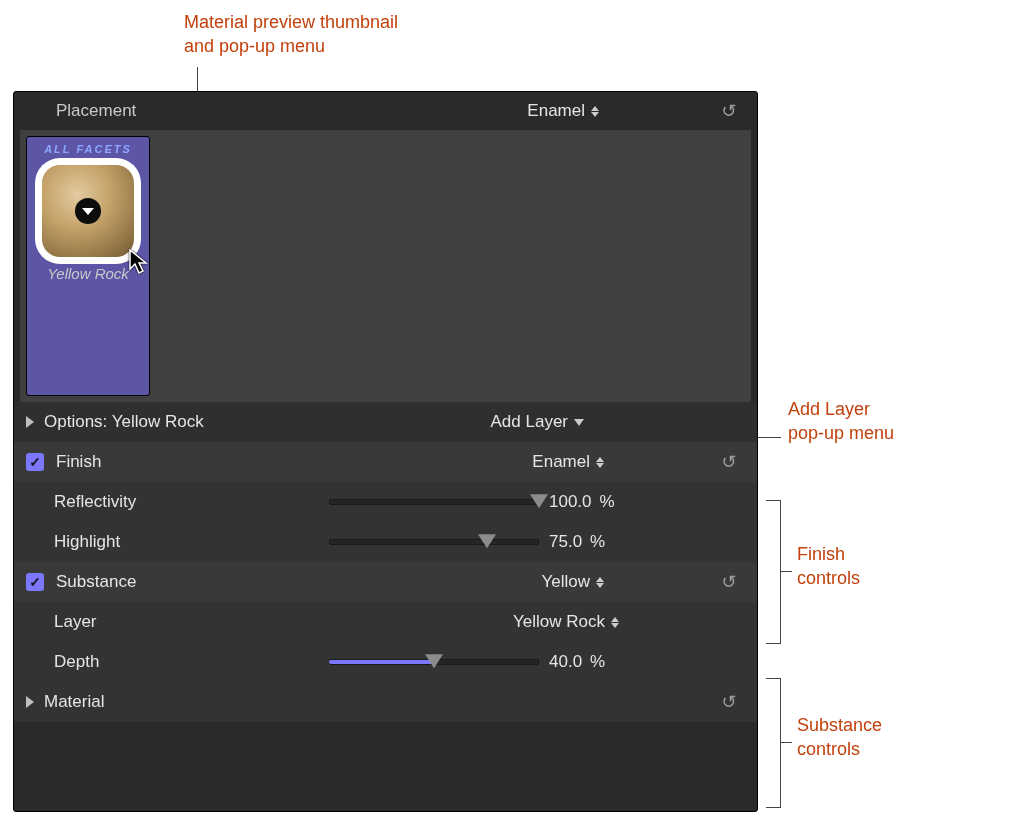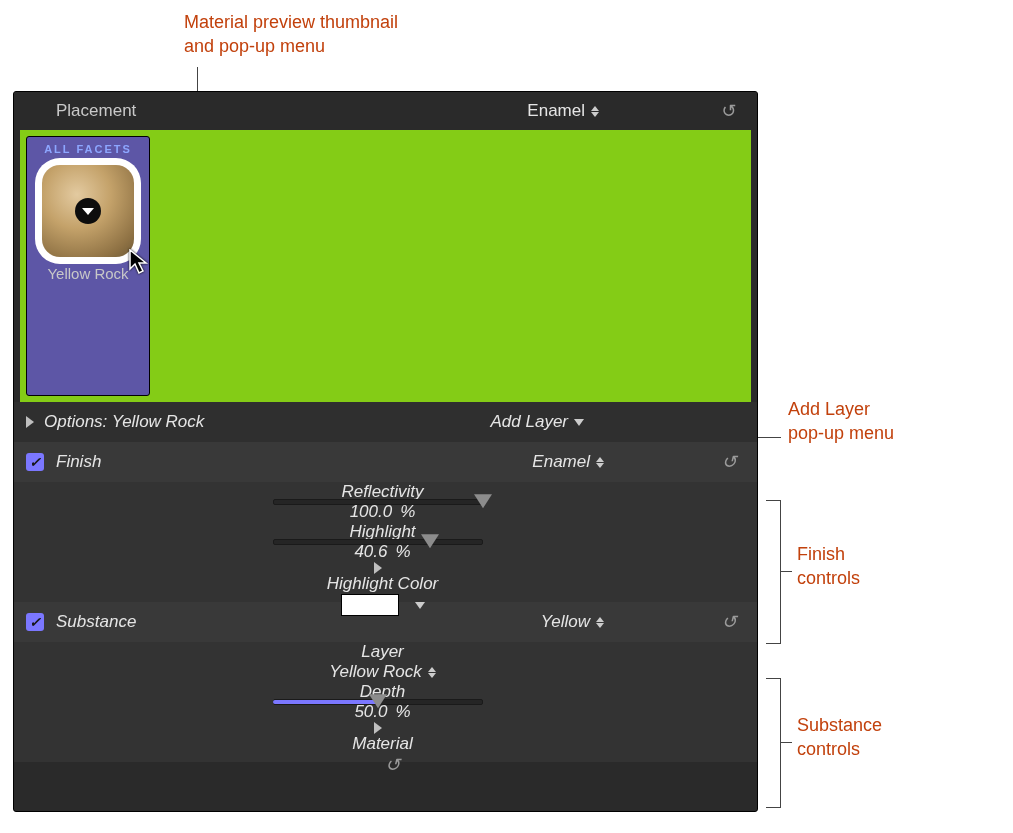--- a/index.html
+++ b/index.html
@@ -23,50 +23,50 @@
   .lead-v{position:absolute;background:#444;width:1px;}
   .bracket{position:absolute;border-right:1px solid #444;border-top:1px solid #444;border-bottom:1px solid #444;width:14px;}
   .panel{position:absolute;left:13px;top:91px;width:745px;height:721px;background:var(--bg);border:1px solid #000;border-radius:3px;overflow:hidden;box-sizing:border-box;}
   .hdr{display:flex;align-items:center;height:38px;padding:0 18px 0 42px;background:var(--bg);color:var(--text);font-size:17px;}
   .hdr .spacer{flex:1;}
   .popup{display:inline-flex;align-items:center;gap:6px;color:var(--text-bright);}
   .updn{display:inline-flex;flex-direction:column;line-height:0;gap:1px;}
   .updn span{width:0;height:0;border-left:4px solid transparent;border-right:4px solid transparent;}
   .updn .u{border-bottom:5px solid #ccc;}
   .updn .d{border-top:5px solid #ccc;}
-  .well{height:272px;background:#84cc16;position:relative;margin:0 6px 0 6px;}
+  .well{height:272px;background:#404040;position:relative;margin:0 6px 0 6px;font-style:italic;}
   .facet{position:absolute;left:6px;top:6px;width:124px;height:260px;background:var(--purple);border:1px solid #000;border-radius:3px;box-sizing:border-box;padding:6px 6px;}
   .facet-hdr{color:#8da6ff;font-size:11px;letter-spacing:2px;text-align:center;font-weight:600;}
   .thumb{margin:6px auto 4px auto;width:100px;height:100px;border-radius:22px;background:#fff;position:relative;box-shadow:0 0 0 3px #fff;}
   .thumb-inner{position:absolute;inset:4px;border-radius:18px;background:radial-gradient(circle at 38% 32%, #e3caa0 0%, #c4a26a 40%, #8f7244 80%, #6e5a36 100%);}
   .thumb-pop{position:absolute;left:50%;top:50%;transform:translate(-50%,-50%);width:26px;height:26px;border-radius:50%;background:#0d0d0d;display:flex;align-items:center;justify-content:center;}
   .thumb-pop .chev{width:0;height:0;border-left:6px solid transparent;border-right:6px solid transparent;border-top:7px solid #fff;}
   .thumb-label{text-align:center;color:#c8c8c8;font-size:15px;margin-top:4px;}
   .cursor{position:absolute;left:102px;top:112px;pointer-events:none;}
   .cursor svg{filter:drop-shadow(0 0 1px #000);}
   .rows{}
-  .row{display:flex;align-items:center;height:40px;padding:0 18px 0 12px;color:var(--text-bright);font-size:17px;font-style:italic;}
+  .row{display:flex;align-items:center;height:40px;padding:0 18px 0 12px;color:var(--text-bright);font-size:17px;}
   .row.dark{background:var(--row);}
-  .row.darker{background:var(--row2);flex-direction:column;}
+  .row.darker{background:var(--row2);}
   .disc{width:0;height:0;border-top:6px solid transparent;border-bottom:6px solid transparent;border-left:8px solid #bfbfbf;margin-right:10px;display:inline-block;}
   .chk{width:18px;height:18px;border-radius:3px;background:var(--accent);display:inline-flex;align-items:center;justify-content:center;color:#111;font-size:14px;font-weight:700;margin-right:12px;}
   .chk::after{content:"✓";color:#151515;}
   .indent{width:28px;display:inline-block;}
   .row .spacer{flex:1;}
   .unit{}
   .slider{position:relative;width:210px;height:20px;margin-right:10px;}
   .track{position:absolute;left:0;right:0;top:50%;height:4px;transform:translateY(-50%);background:#252525;border-radius:2px;border:1px solid #1a1a1a;}
   .fill{position:absolute;left:0;top:50%;height:4px;transform:translateY(-50%);background:var(--accent);border-radius:2px;}
   .knob{position:absolute;top:50%;transform:translate(-50%,-55%);width:0;height:0;border-left:9px solid transparent;border-right:9px solid transparent;border-top:14px solid #8c8c8c;}
   .swatch{width:56px;height:20px;background:#fff;border:1px solid #000;margin-right:8px;}
   .chev-d{width:0;height:0;border-left:5px solid transparent;border-right:5px solid transparent;border-top:7px solid #ccc;display:inline-block;}
   .reset-ic{width:20px;text-align:center;font-size:18px;color:#9a9a9a;margin-left:20px;}
   .endcol{width:20px;}
   
-  .valcol{min-width:170px;display:flex;justify-content:center;align-items:center;gap:8px;}
+  .valcol{min-width:170px;display:flex;align-items:center;gap:8px;}
 </style>
 </head>
 <body>
 
 <div class="stage">
 
   <div class="callout" style="left:184px;top:10px;">Material preview thumbnail
 and pop-up menu</div>
   <div class="lead-v" style="left:197px;top:67px;height:138px;"></div>
   <div class="lead" style="left:157px;top:205px;width:41px;"></div>
@@ -163,36 +163,26 @@
 
       <div class="row darker">
         <span class="indent"></span>
         <span>Highlight</span>
         <span class="spacer"></span>
         <div class="slider">
           <div class="track"></div>
           <div class="knob" style="left:75%;"></div>
         </div>
         <div class="valcol">
-          <span>40.6</span>
+          <span>75.0</span>
           <span class="unit">%</span>
         </div>
         <span class="endcol"></span>
       </div>
 
-      <div class="row darker">
-        <span class="disc"></span>
-        <span>Highlight Color</span>
-        <span class="spacer"></span>
-        <div class="valcol" style="justify-content:center;">
-          <span class="swatch"></span>
-          <span class="chev-d"></span>
-        </div>
-        <span class="endcol"></span>
-      </div>
 
       <div class="row dark">
         <span class="chk"></span>
         <span>Substance</span>
         <span class="spacer"></span>
         <span class="popup">
           <span>Yellow</span>
           <span class="updn">
               <span class="u"></span>
               <span class="d"></span>
@@ -220,21 +210,21 @@
       <div class="row darker">
         <span class="indent"></span>
         <span>Depth</span>
         <span class="spacer"></span>
         <div class="slider">
           <div class="track"></div>
           <div class="fill" style="width:50%;"></div>
           <div class="knob" style="left:50%;"></div>
         </div>
         <div class="valcol">
-          <span>50.0</span>
+          <span>40.0</span>
           <span class="unit">%</span>
         </div>
         <span class="endcol"></span>
       </div>
 
       <div class="row darker">
         <span class="disc"></span>
         <span>Material</span>
         <span class="spacer"></span>
         <span style="width:170px;"></span>

